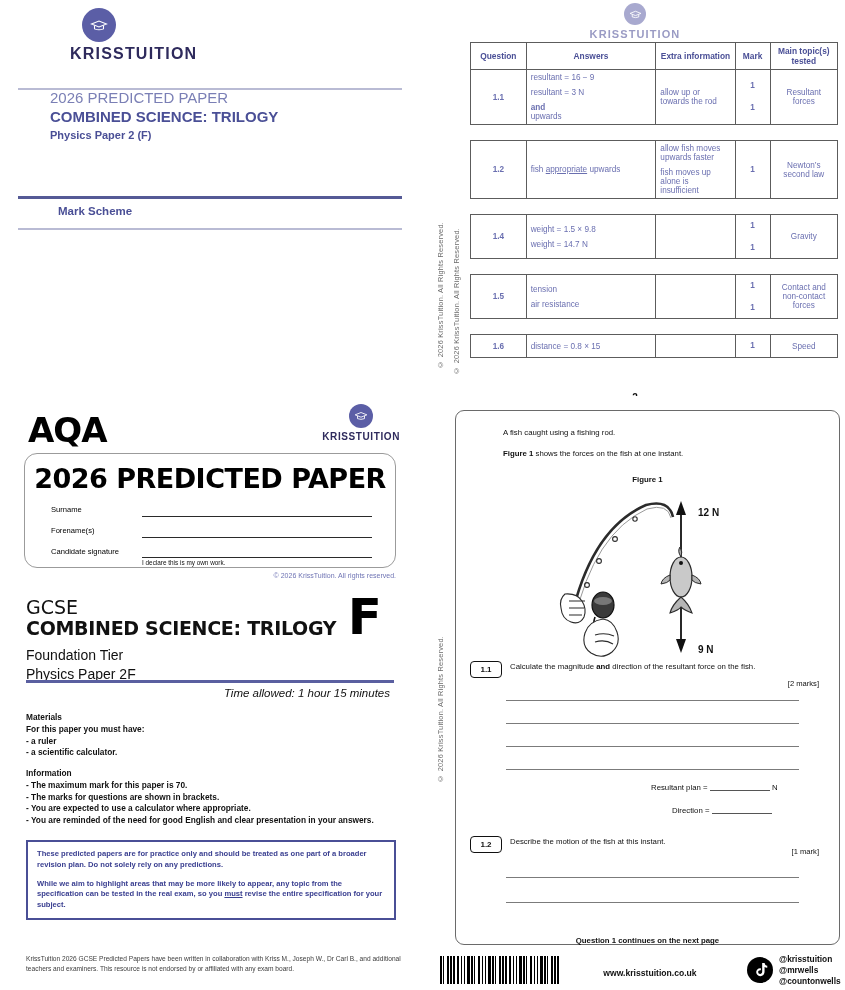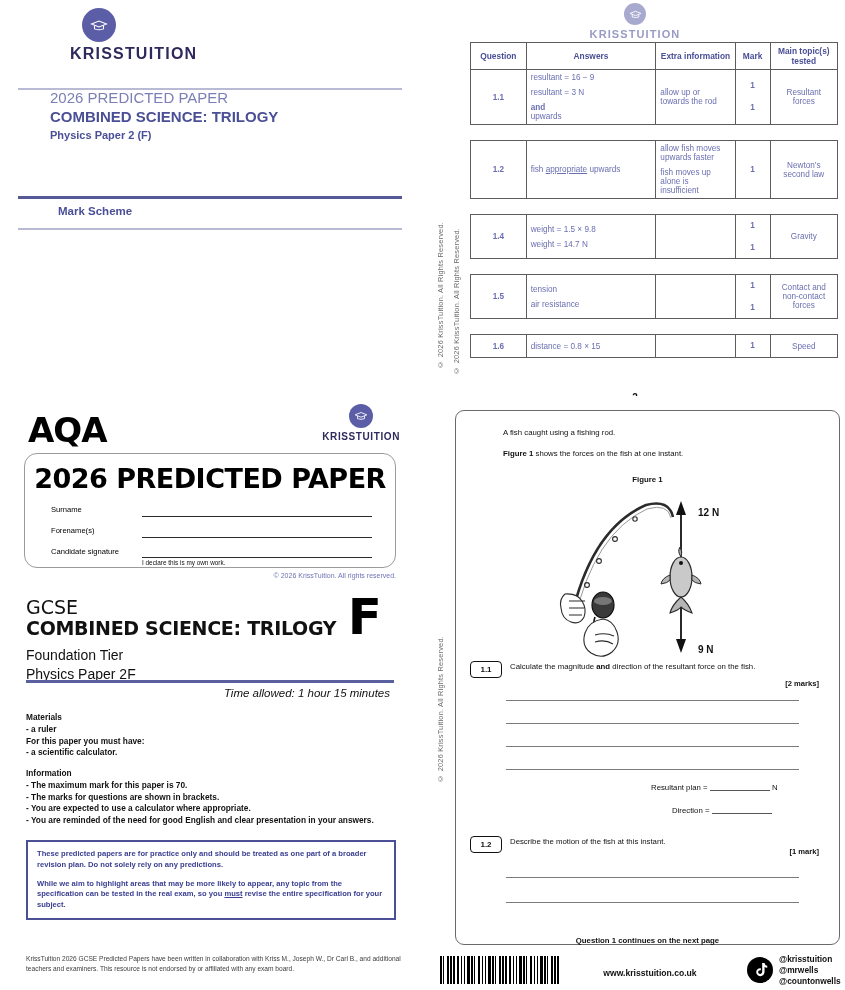--- a/index.html
+++ b/index.html
@@ -104,21 +104,21 @@
   #qp-page{left:425px;top:396px;width:420px;height:594px;}
   .qbox{position:absolute;left:30px;top:14px;width:385px;height:535px;
       border:1.5px solid #6a6a6a;border-radius:9px;box-sizing:border-box;background:#fff;}
   .qtext{position:absolute;font-size:7.8px;color:#111;}
   .figcap{position:absolute;left:0;top:64px;width:100%;text-align:center;
       font-size:7.8px;font-weight:bold;color:#111;}
   .figwrap{position:absolute;left:95px;top:78px;width:215px;height:170px;}
   .qnum{position:absolute;width:32px;height:17px;border:1.2px solid #111;border-radius:4px;
       box-sizing:border-box;display:flex;align-items:center;justify-content:center;
       font-size:8px;font-weight:bold;color:#111;background:#fff;}
-  .marks{position:absolute;right:20px;font-size:7.6px;font-weight:bold;color:#111;}
+  .marks{position:absolute;right:20px;font-size:7.6px;font-weight:normal;color:#111;}
   .aline{position:absolute;left:50px;width:293px;height:1px;background:#7b7b7b;}
   .ansfill{position:absolute;font-size:7.8px;color:#111;}
   .dotline{display:inline-block;border-bottom:1px solid #555;width:60px;height:8px;
       vertical-align:-1px;}
   .continues{position:absolute;left:0;width:100%;text-align:center;font-size:7.8px;
       font-weight:bold;color:#111;}
 
   .barcode{position:absolute;left:15px;top:560px;width:120px;height:28px;
      background:repeating-linear-gradient(90deg,#000 0px,#000 1.6px,#fff 1.6px,#fff 3px,
      #000 3px,#000 4.2px,#fff 4.2px,#fff 6.6px,#000 6.6px,#000 9px,#fff 9px,#fff 10.4px);}
@@ -307,22 +307,22 @@
   <div class="tier">
     <div>Foundation Tier</div>
     <div>Physics Paper 2F</div>
   </div>
   <div class="bigF">F</div>
   <div class="purple-rule"></div>
   <div class="timeline">Time allowed: 1 hour 15 minutes</div>
 
   <div class="infoblock">
     <div>Materials</div>
+    <div>For this paper you must have:</div>
     <div>- a ruler</div>
-    <div>For this paper you must have:</div>
     <div>- a scientific calculator.</div>
     <div class="gap"></div>
     <div>Information</div>
     <div>- The maximum mark for this paper is 70.</div>
     <div>- The marks for questions are shown in brackets.</div>
     <div>- You are expected to use a calculator where appropriate.</div>
     <div>- You are reminded of the need for good English and clear presentation in your answers.</div>
   </div>
 
   <div class="notice">

